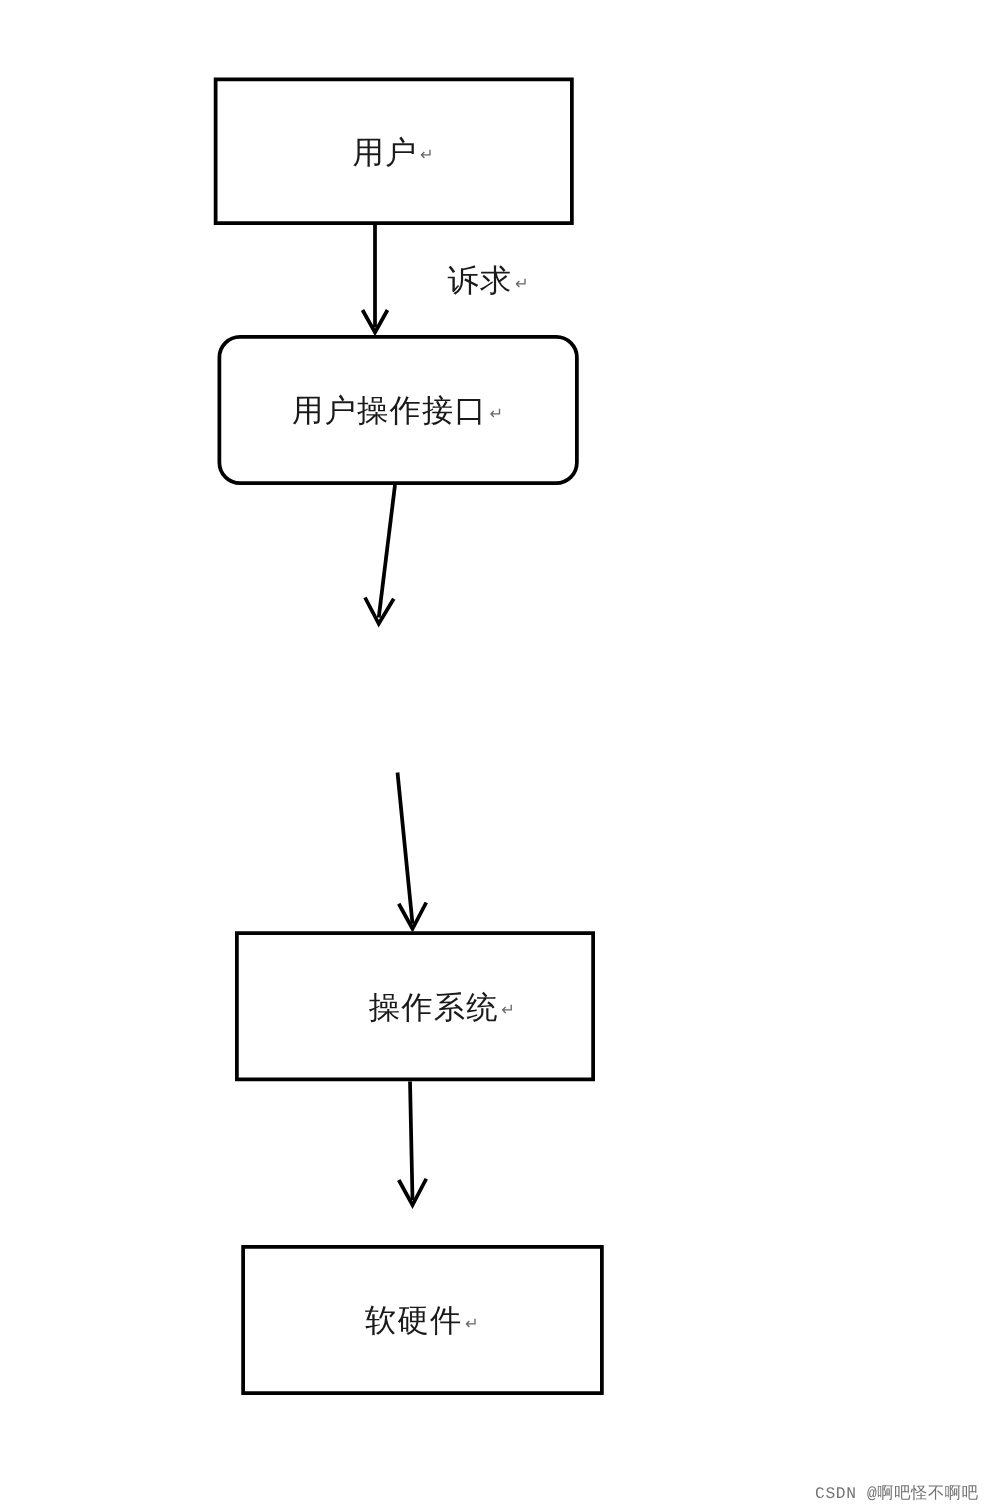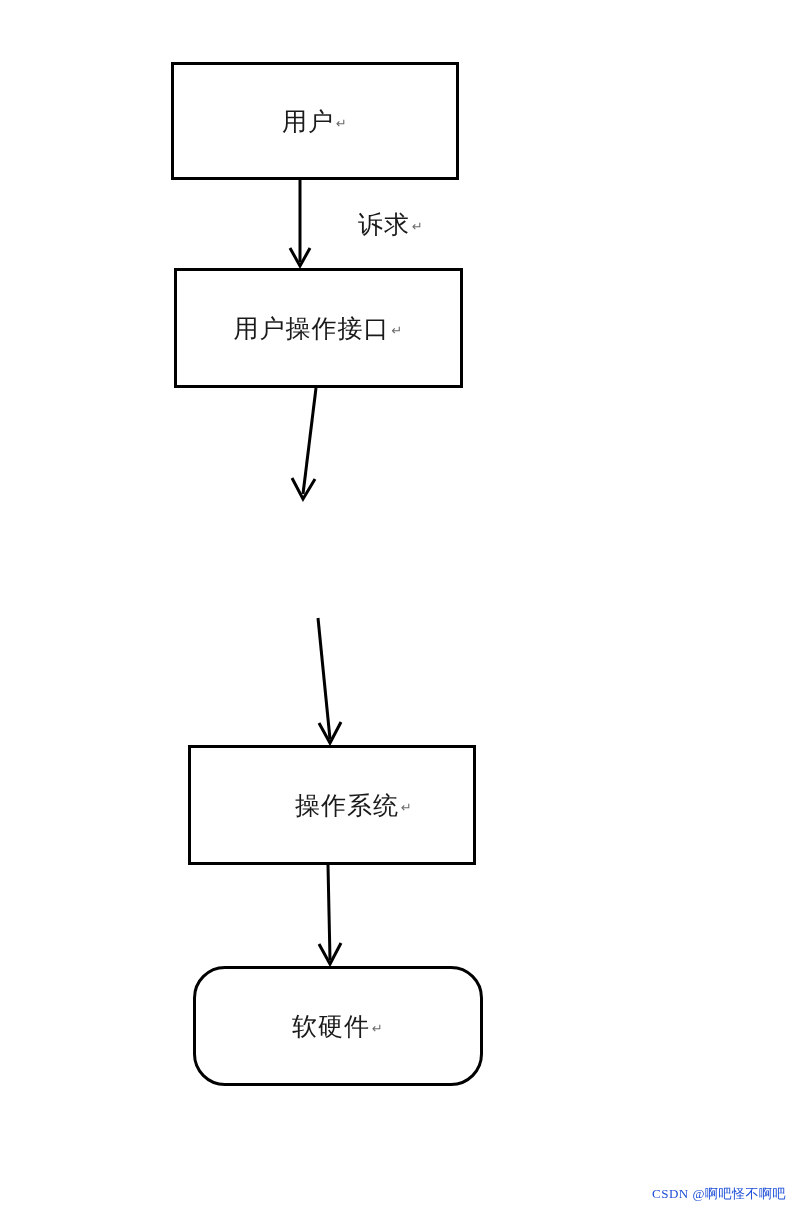--- a/index.html
+++ b/index.html
@@ -50,23 +50,23 @@
     font-family: "DejaVu Serif", "Liberation Serif", serif;
     font-size: 25px;
     color: #1a1a1a;
     letter-spacing: 1px;
     white-space: nowrap;
     line-height: 1;
     margin-left: 24px;
   }
   .watermark {
     position: absolute;
-    font-family: Liberation Serif, serif;
+    font-family: Liberation Mono, monospace;
     font-size: 13px;
-    color: #1d4ed8;
+    color: #737373;
     white-space: nowrap;
     letter-spacing: 0.5px;
   }
   #edges {
     position: absolute;
     left: 0;
     top: 0;
     pointer-events: none;
   }
 </style>
@@ -97,28 +97,28 @@
       <polyline points="319,944 330,964 341,943" fill="none" stroke="#000000" stroke-width="3"></polyline>
     </g>
   </svg>
 
   <div class="node" style="left:171px; top:62px; width:288px; height:118px;">
     <span class="node-label"><span>用户</span><span class="pilcrow">↵</span></span>
   </div>
 
   <div class="edge-label" style="left:334px; top:212px;"><span>诉求</span><span class="pilcrow">↵</span></div>
 
-  <div class="node" style="left:174px; top:268px; width:289px; height:120px;">
+  <div class="node" style="left:174px; top:268px; width:289px; height:120px;border-radius:18px;">
     <span class="node-label"><span>用户操作接口</span><span class="pilcrow">↵</span></span>
   </div>
 
 
   <div class="node" style="left:188px; top:745px; width:288px; height:120px;padding-left:44px;">
     <span class="node-label"><span>操作系统</span><span class="pilcrow">↵</span></span>
   </div>
 
-  <div class="node" style="left:193px; top:966px; width:290px; height:120px;border-radius:32px;">
+  <div class="node" style="left:193px; top:996px; width:290px; height:120px;">
     <span class="node-label"><span>软硬件</span><span class="pilcrow">↵</span></span>
   </div>
 
   <div class="watermark" style="left:652px; top:1185px;">CSDN @啊吧怪不啊吧</div>
 
 </div>
 
 </body></html>

